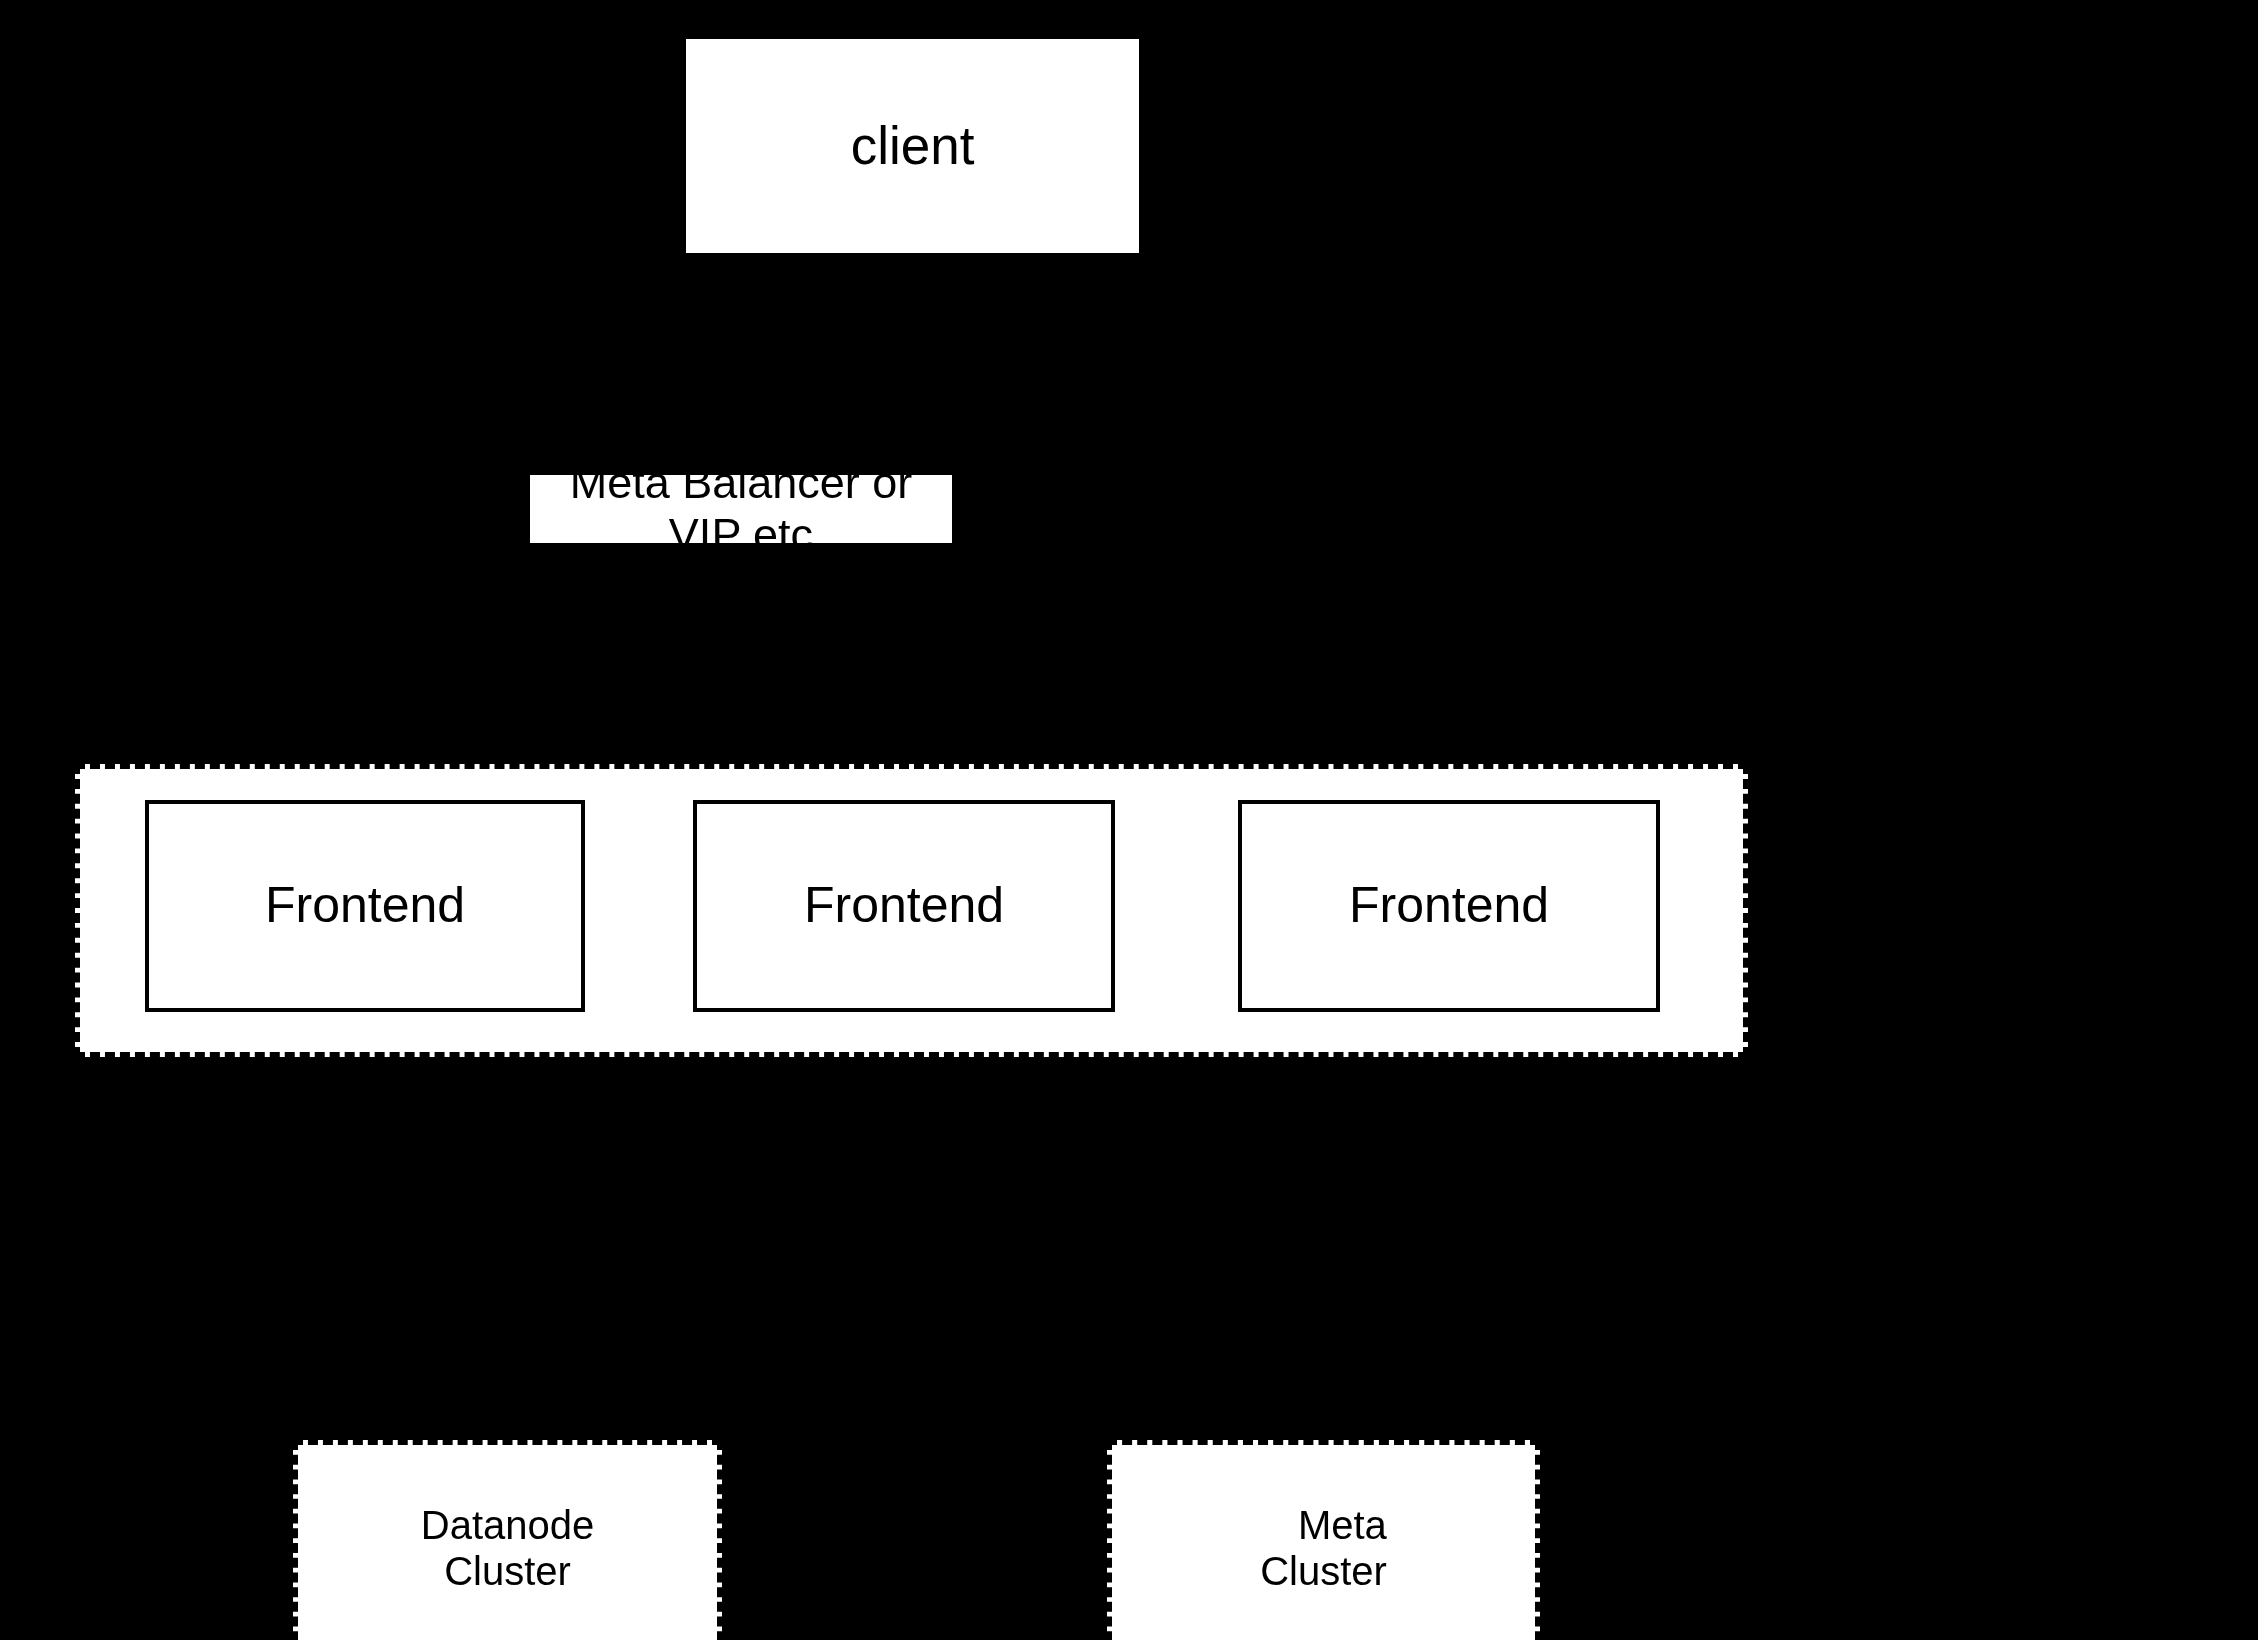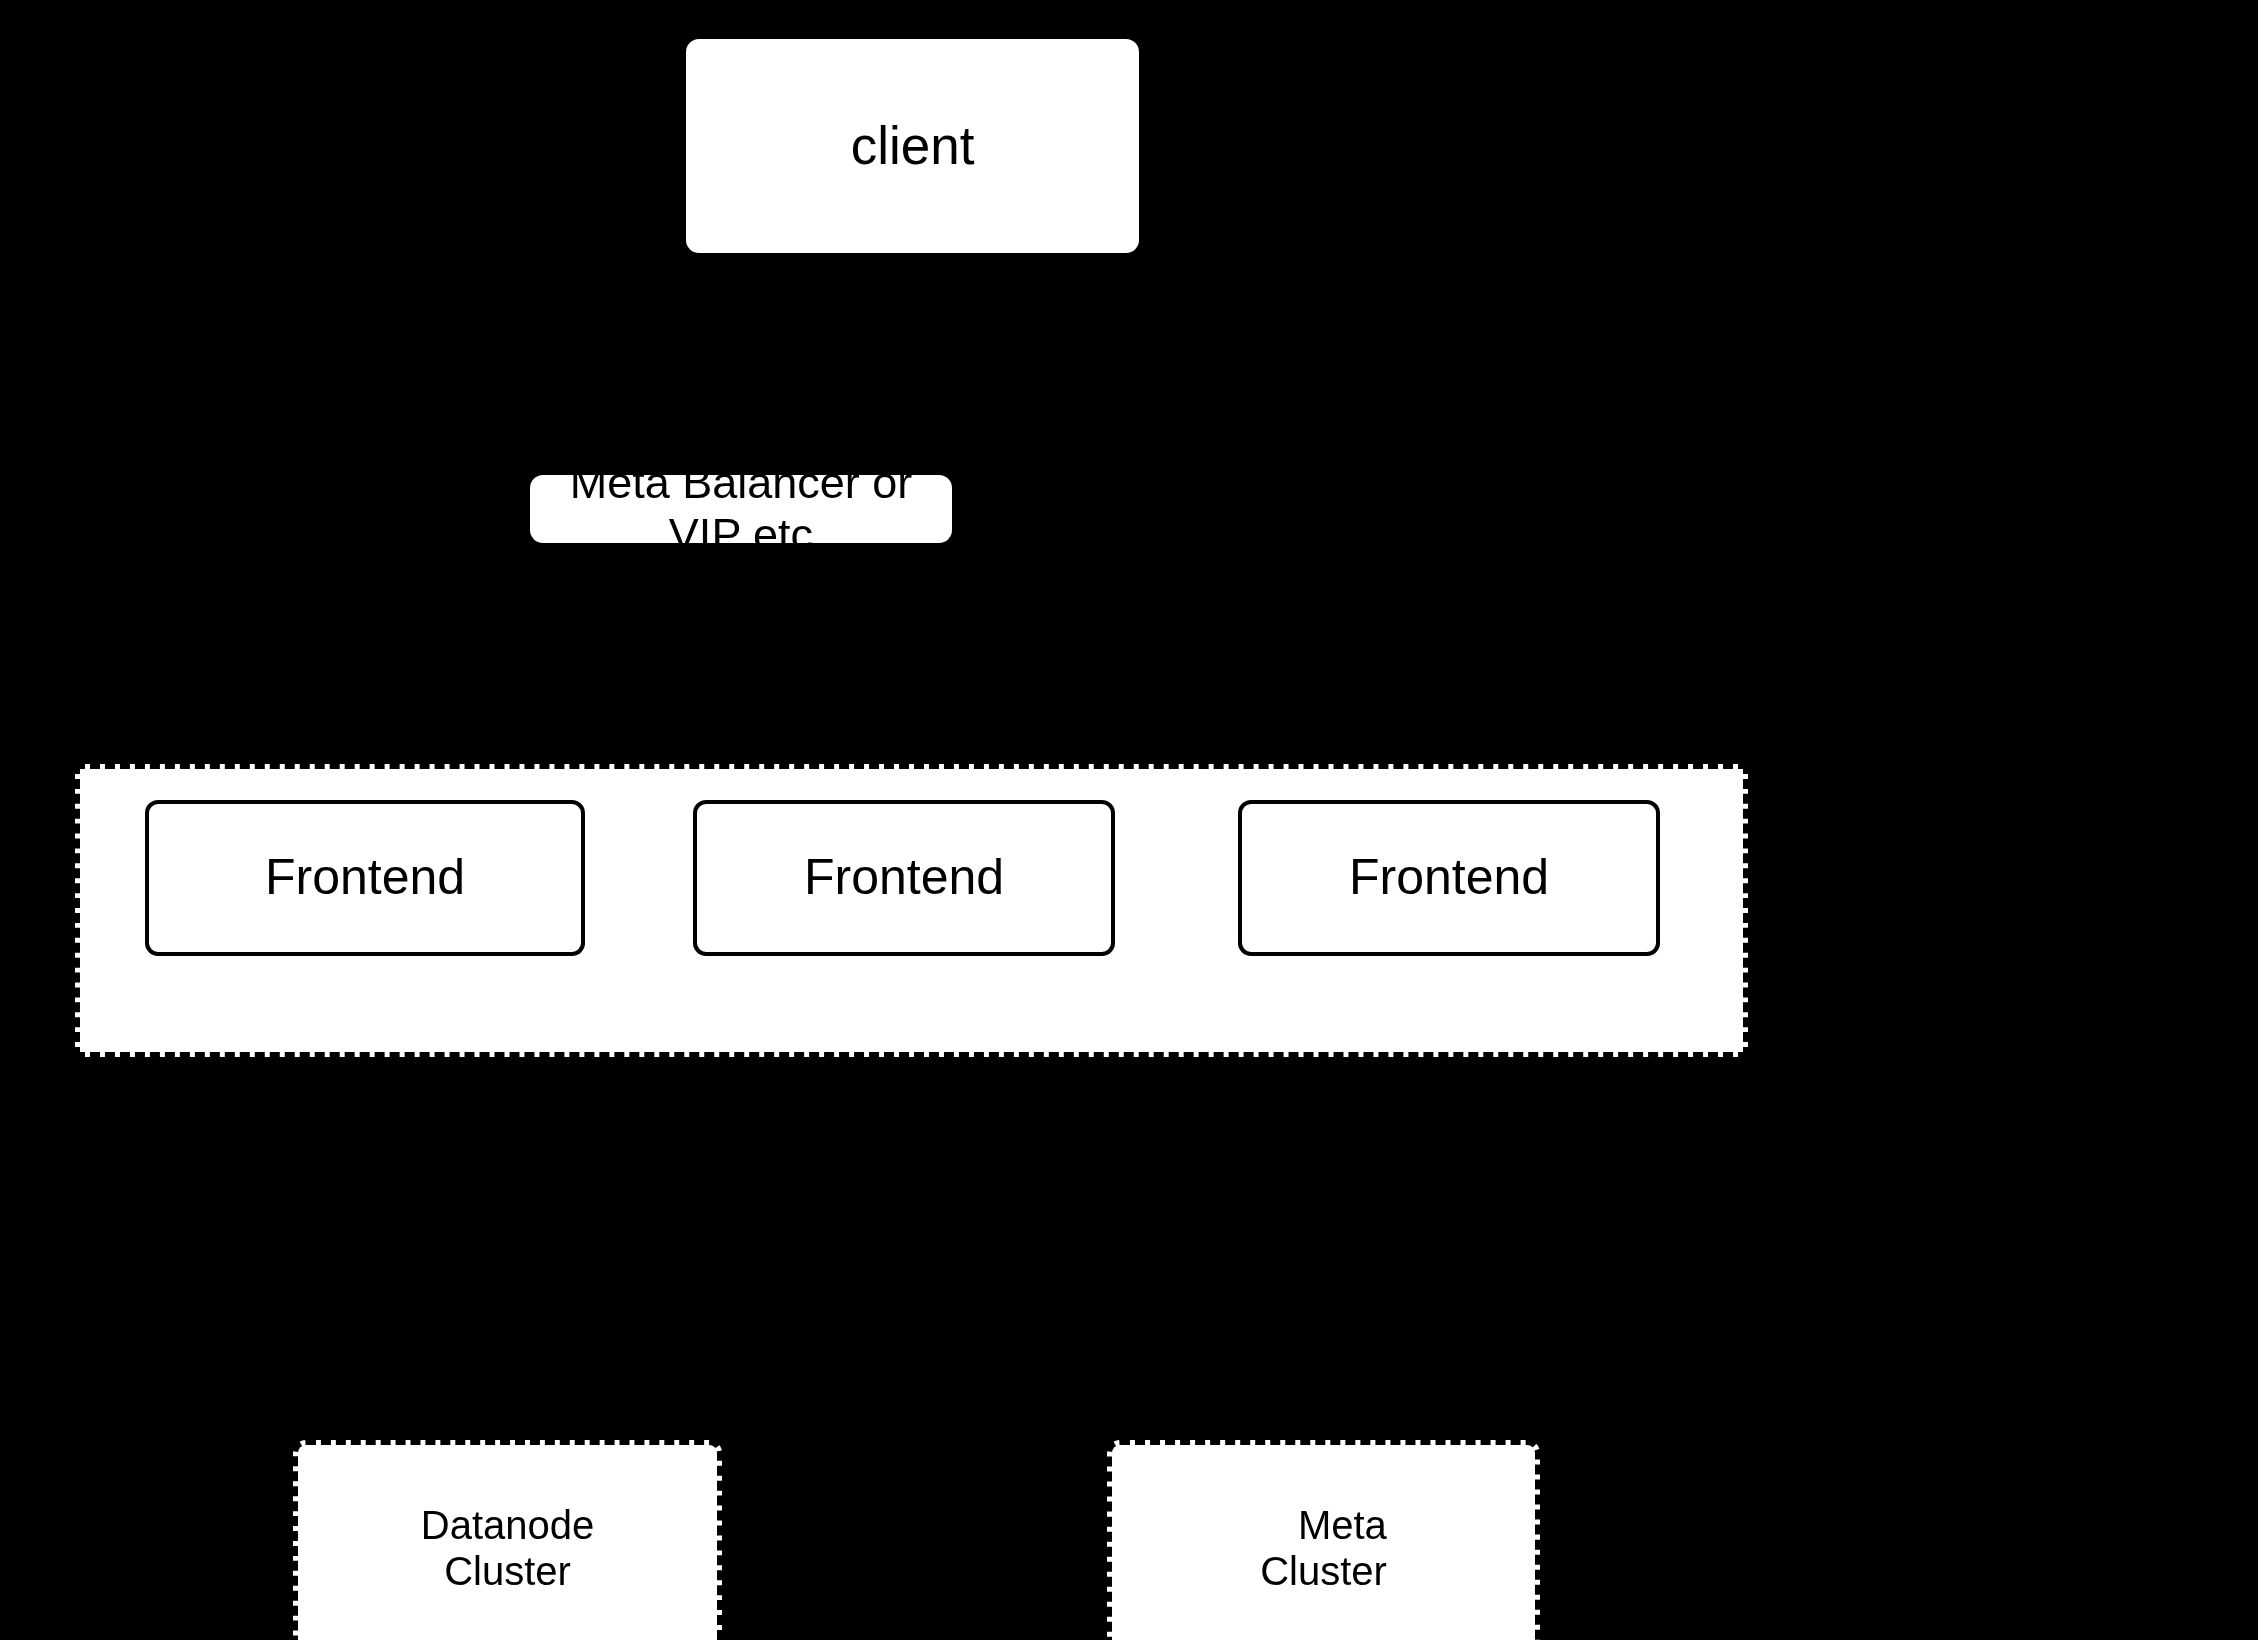--- a/index.html
+++ b/index.html
@@ -19,21 +19,20 @@
     position: absolute;
     box-sizing: border-box;
     background: #ffffff;
     color: #000000;
     display: flex;
     align-items: center;
     justify-content: center;
     text-align: center;
     line-height: 1.15;
     white-space: pre-line;
-    border-radius: 13px;
   }
 
   
   #client-node {
     left: 686px;
     top: 39px;
     width: 453px;
     height: 214px;
     border: 0;
     font-size: 53px;
@@ -57,21 +56,21 @@
     width: 1673px;
     height: 293px;
     box-sizing: border-box;
     background: #ffffff;
     border: 5.5px dashed #000000;
   }
 
   
   .frontend-node {
     top: 800px;
-    height: 156px;
+    height: 212px;
     border: 4.5px solid #000000;
     font-size: 50px;
     background: #ffffff;
   }
   #frontend-node-0 { left: 145px; width: 440px; }
   #frontend-node-1 { left: 693px; width: 422px; }
   #frontend-node-2 { left: 1238px; width: 422px; }
 
   
   .cluster-node {

